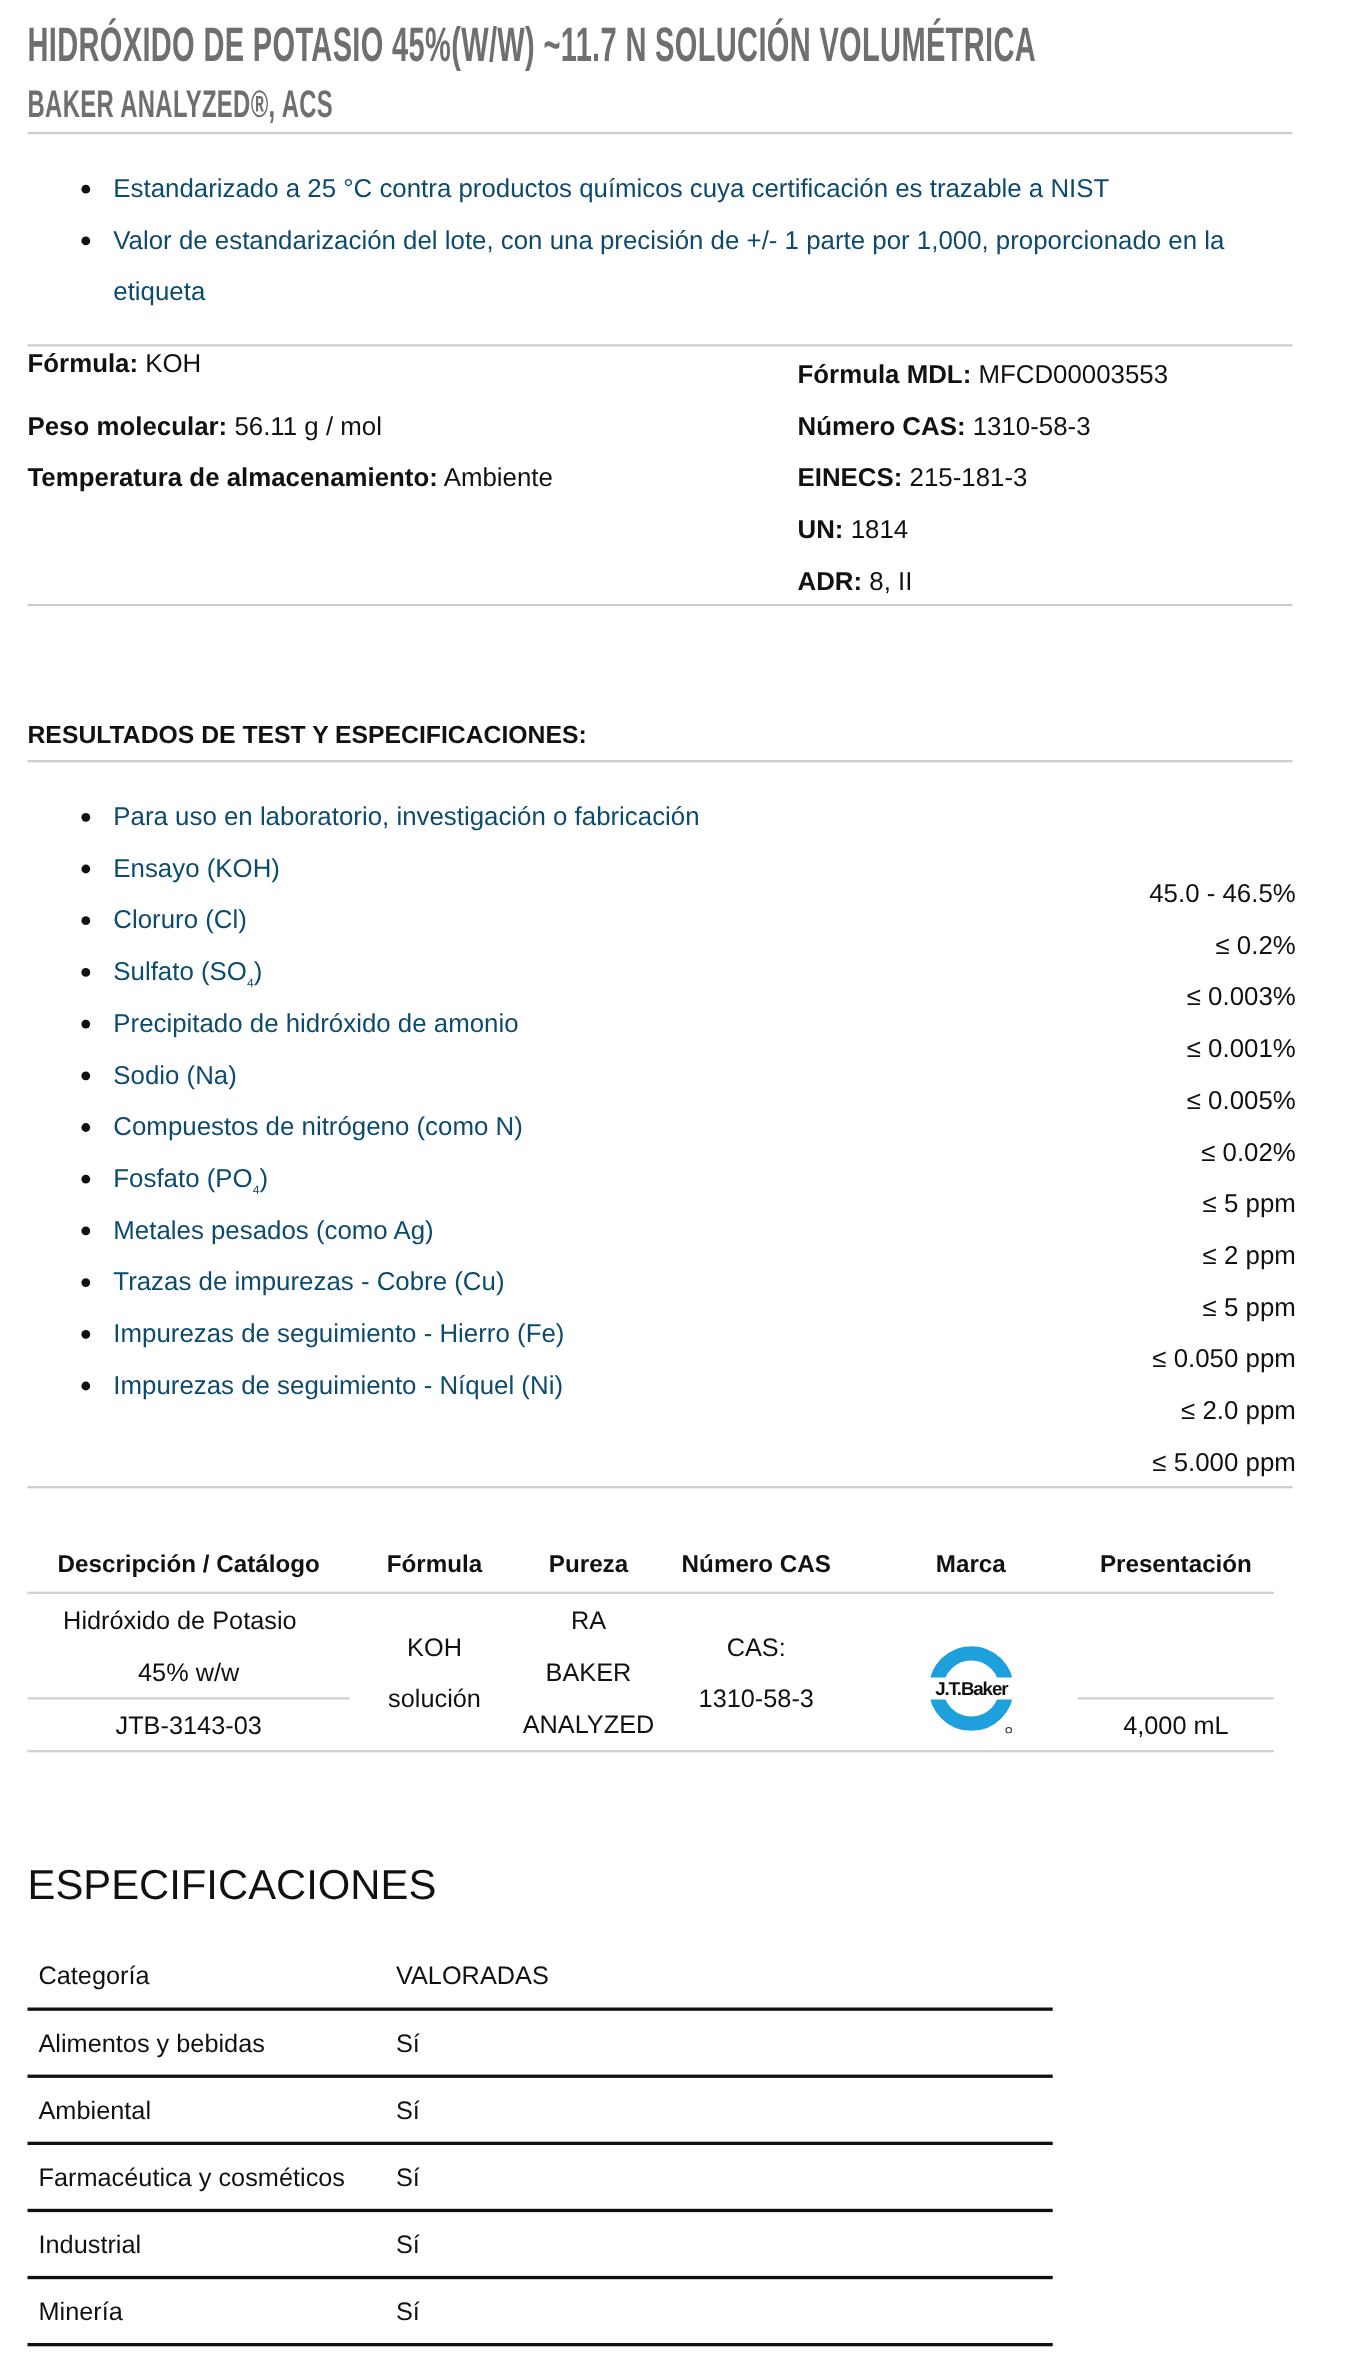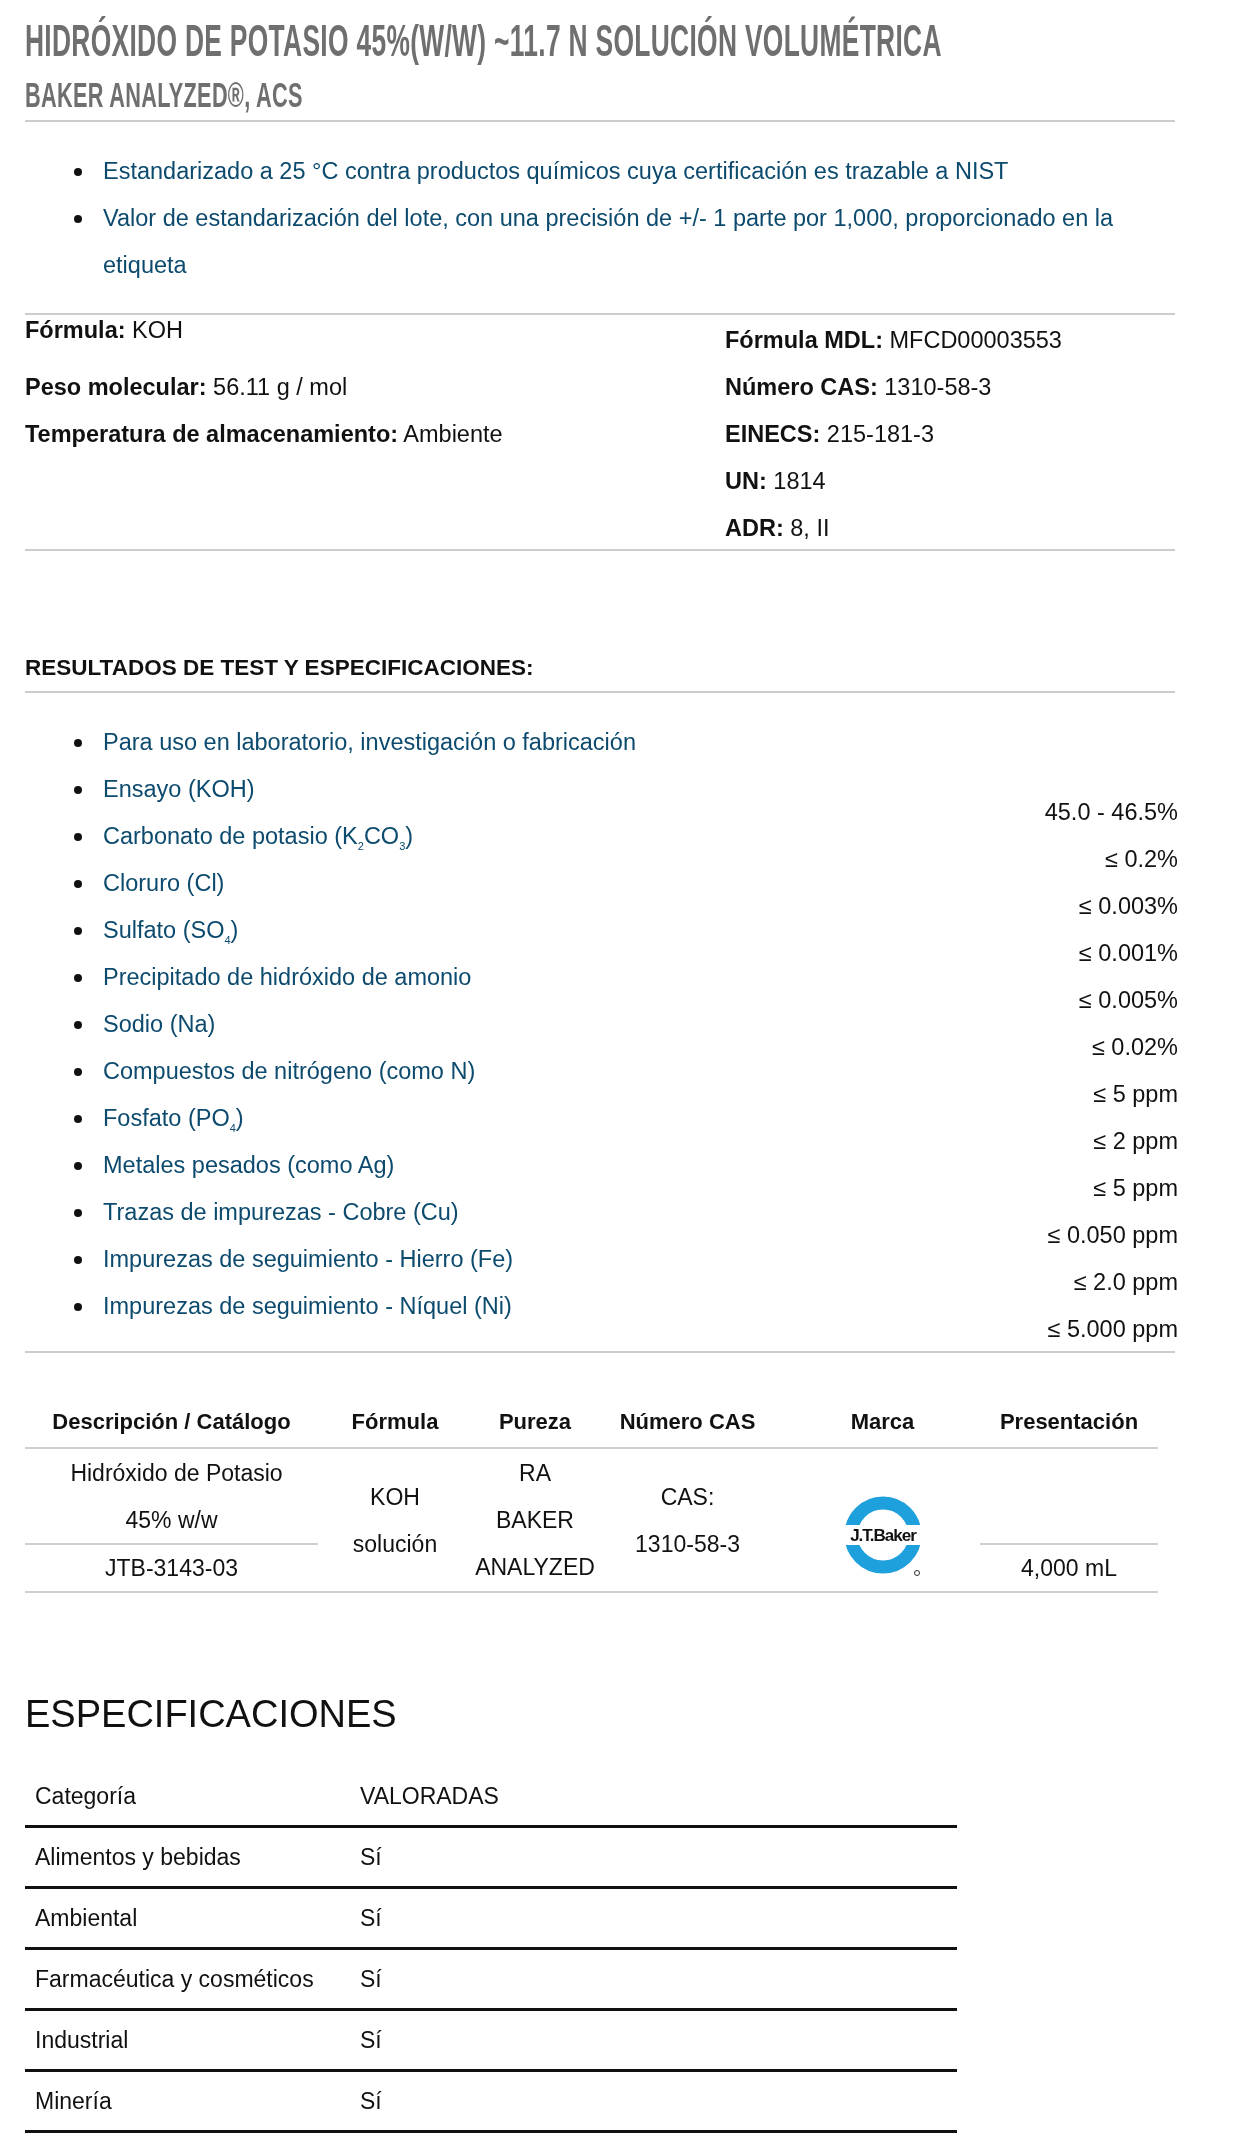--- a/index.html
+++ b/index.html
@@ -68,21 +68,20 @@
 <div class="prop" style="left:725px; top:458px;"><b>UN:</b> <span>1814</span></div>
 <div class="prop" style="left:725px; top:505px;"><b>ADR:</b> <span>8, II</span></div>
 <div class="hr" style="top:549px;"></div>
 
 <div class="sect-head">RESULTADOS DE TEST Y ESPECIFICACIONES:</div>
 <div class="hr" style="top:691px;"></div>
 
 <ul class="bullets" style="top:719px;">
   <li>Para uso en laboratorio, investigación o fabricación</li>
   <li>Ensayo (KOH)</li>
-  <li><span>Carbonato de potasio (K</span><sub>2</sub><span>CO</span><sub>3</sub><span>)</span></li>
   <li>Cloruro (Cl)</li>
   <li><span>Sulfato (SO</span><sub>4</sub><span>)</span></li>
   <li>Precipitado de hidróxido de amonio</li>
   <li>Sodio (Na)</li>
   <li>Compuestos de nitrógeno (como N)</li>
   <li><span>Fosfato (PO</span><sub>4</sub><span>)</span></li>
   <li>Metales pesados (como Ag)</li>
   <li>Trazas de impurezas - Cobre (Cu)</li>
   <li>Impurezas de seguimiento - Hierro (Fe)</li>
   <li>Impurezas de seguimiento - Níquel (Ni)</li>
@@ -107,21 +106,21 @@
 <div>
   <div class="pt-head" style="left:25px; width:293px;">Descripción / Catálogo</div>
   <div class="pt-head" style="left:330px; width:130px;">Fórmula</div>
   <div class="pt-head" style="left:470px; width:130px;">Pureza</div>
   <div class="pt-head" style="left:600px; width:175px;">Número CAS</div>
   <div class="pt-head" style="left:810px; width:145px;">Marca</div>
   <div class="pt-head" style="left:980px; width:178px;">Presentación</div>
 
   <div class="pt-line" style="left:25px; width:1133px; top:1447px;"></div>
 
-  <div class="pt-cell" style="left:30px; width:293px; top:1450px;">Hidróxido de Potasio</div>
+  <div class="pt-cell" style="left:17px; width:293px; top:1450px;">Hidróxido de Potasio</div>
   <div class="pt-cell" style="left:25px; width:293px; top:1497px;">45% w/w</div>
   <div class="pt-line" style="left:25px; width:293px; top:1543px;"></div>
   <div class="pt-cell" style="left:25px; width:293px; top:1545px;">JTB-3143-03</div>
 
   <div class="pt-cell" style="left:330px; width:130px; top:1474px;">KOH</div>
   <div class="pt-cell" style="left:330px; width:130px; top:1521px;">solución</div>
 
   <div class="pt-cell" style="left:460px; width:150px; top:1450px;">RA</div>
   <div class="pt-cell" style="left:460px; width:150px; top:1497px;">BAKER</div>
   <div class="pt-cell" style="left:460px; width:150px; top:1544px;">ANALYZED</div>

